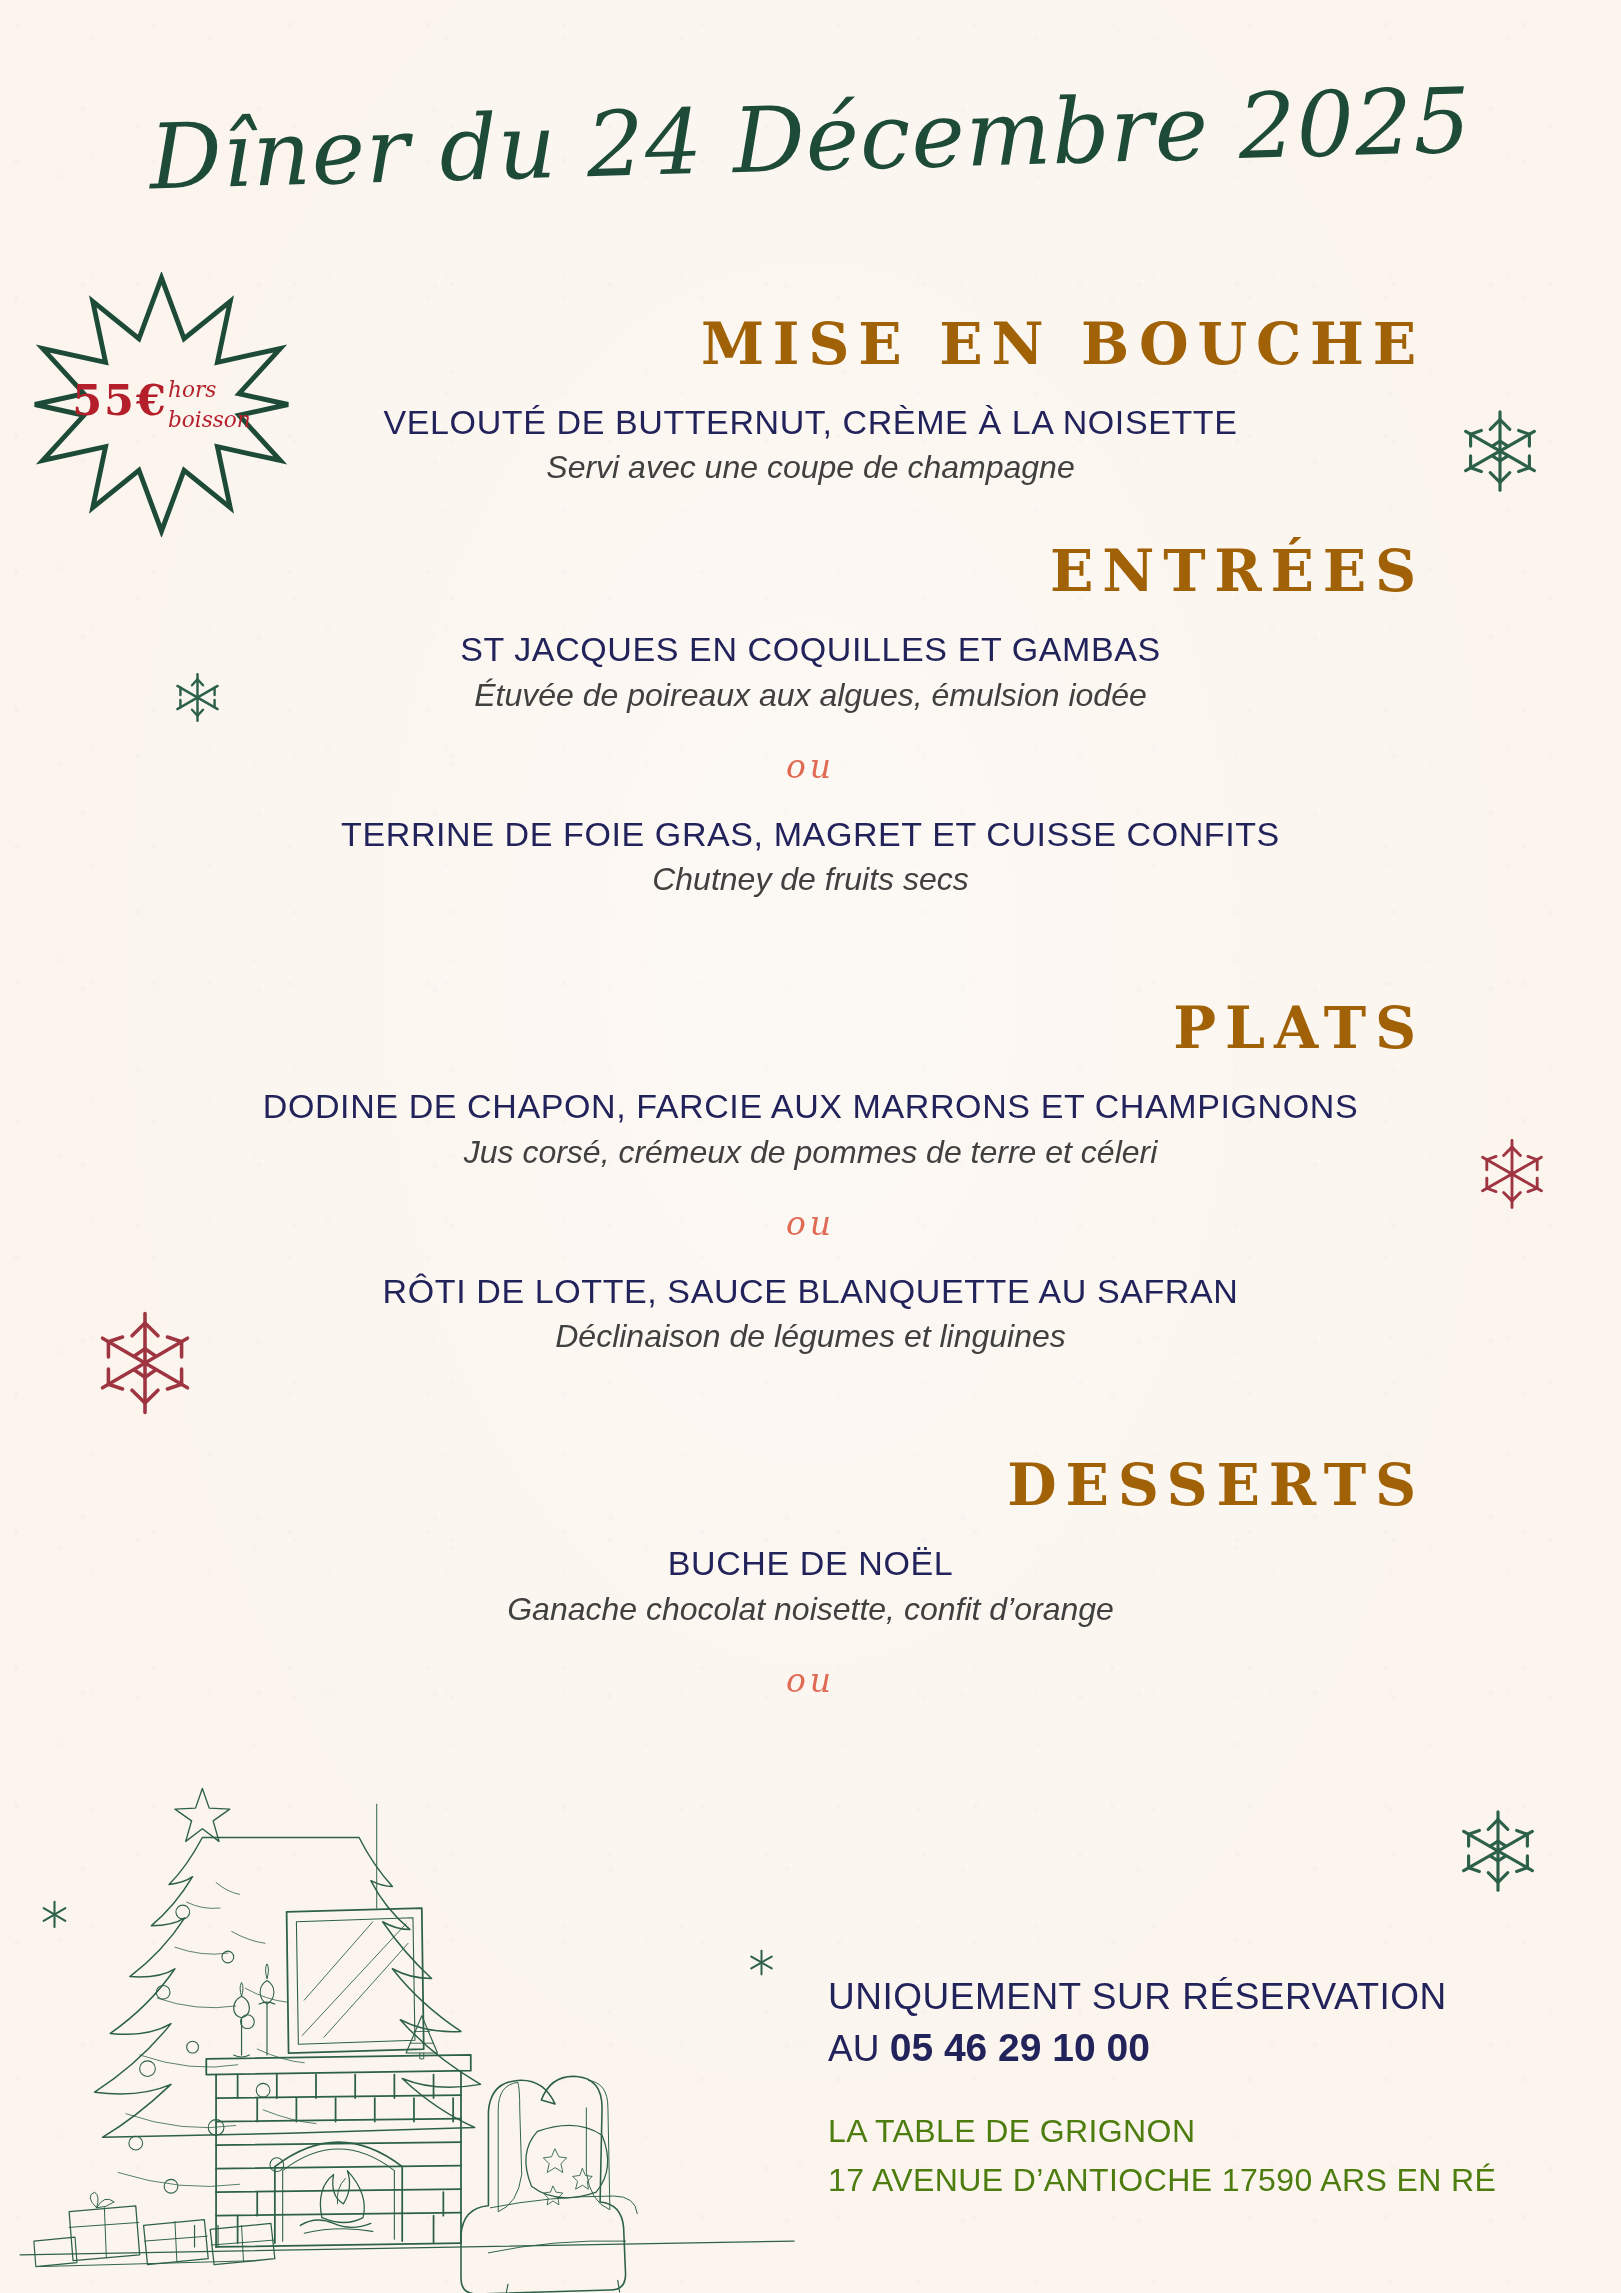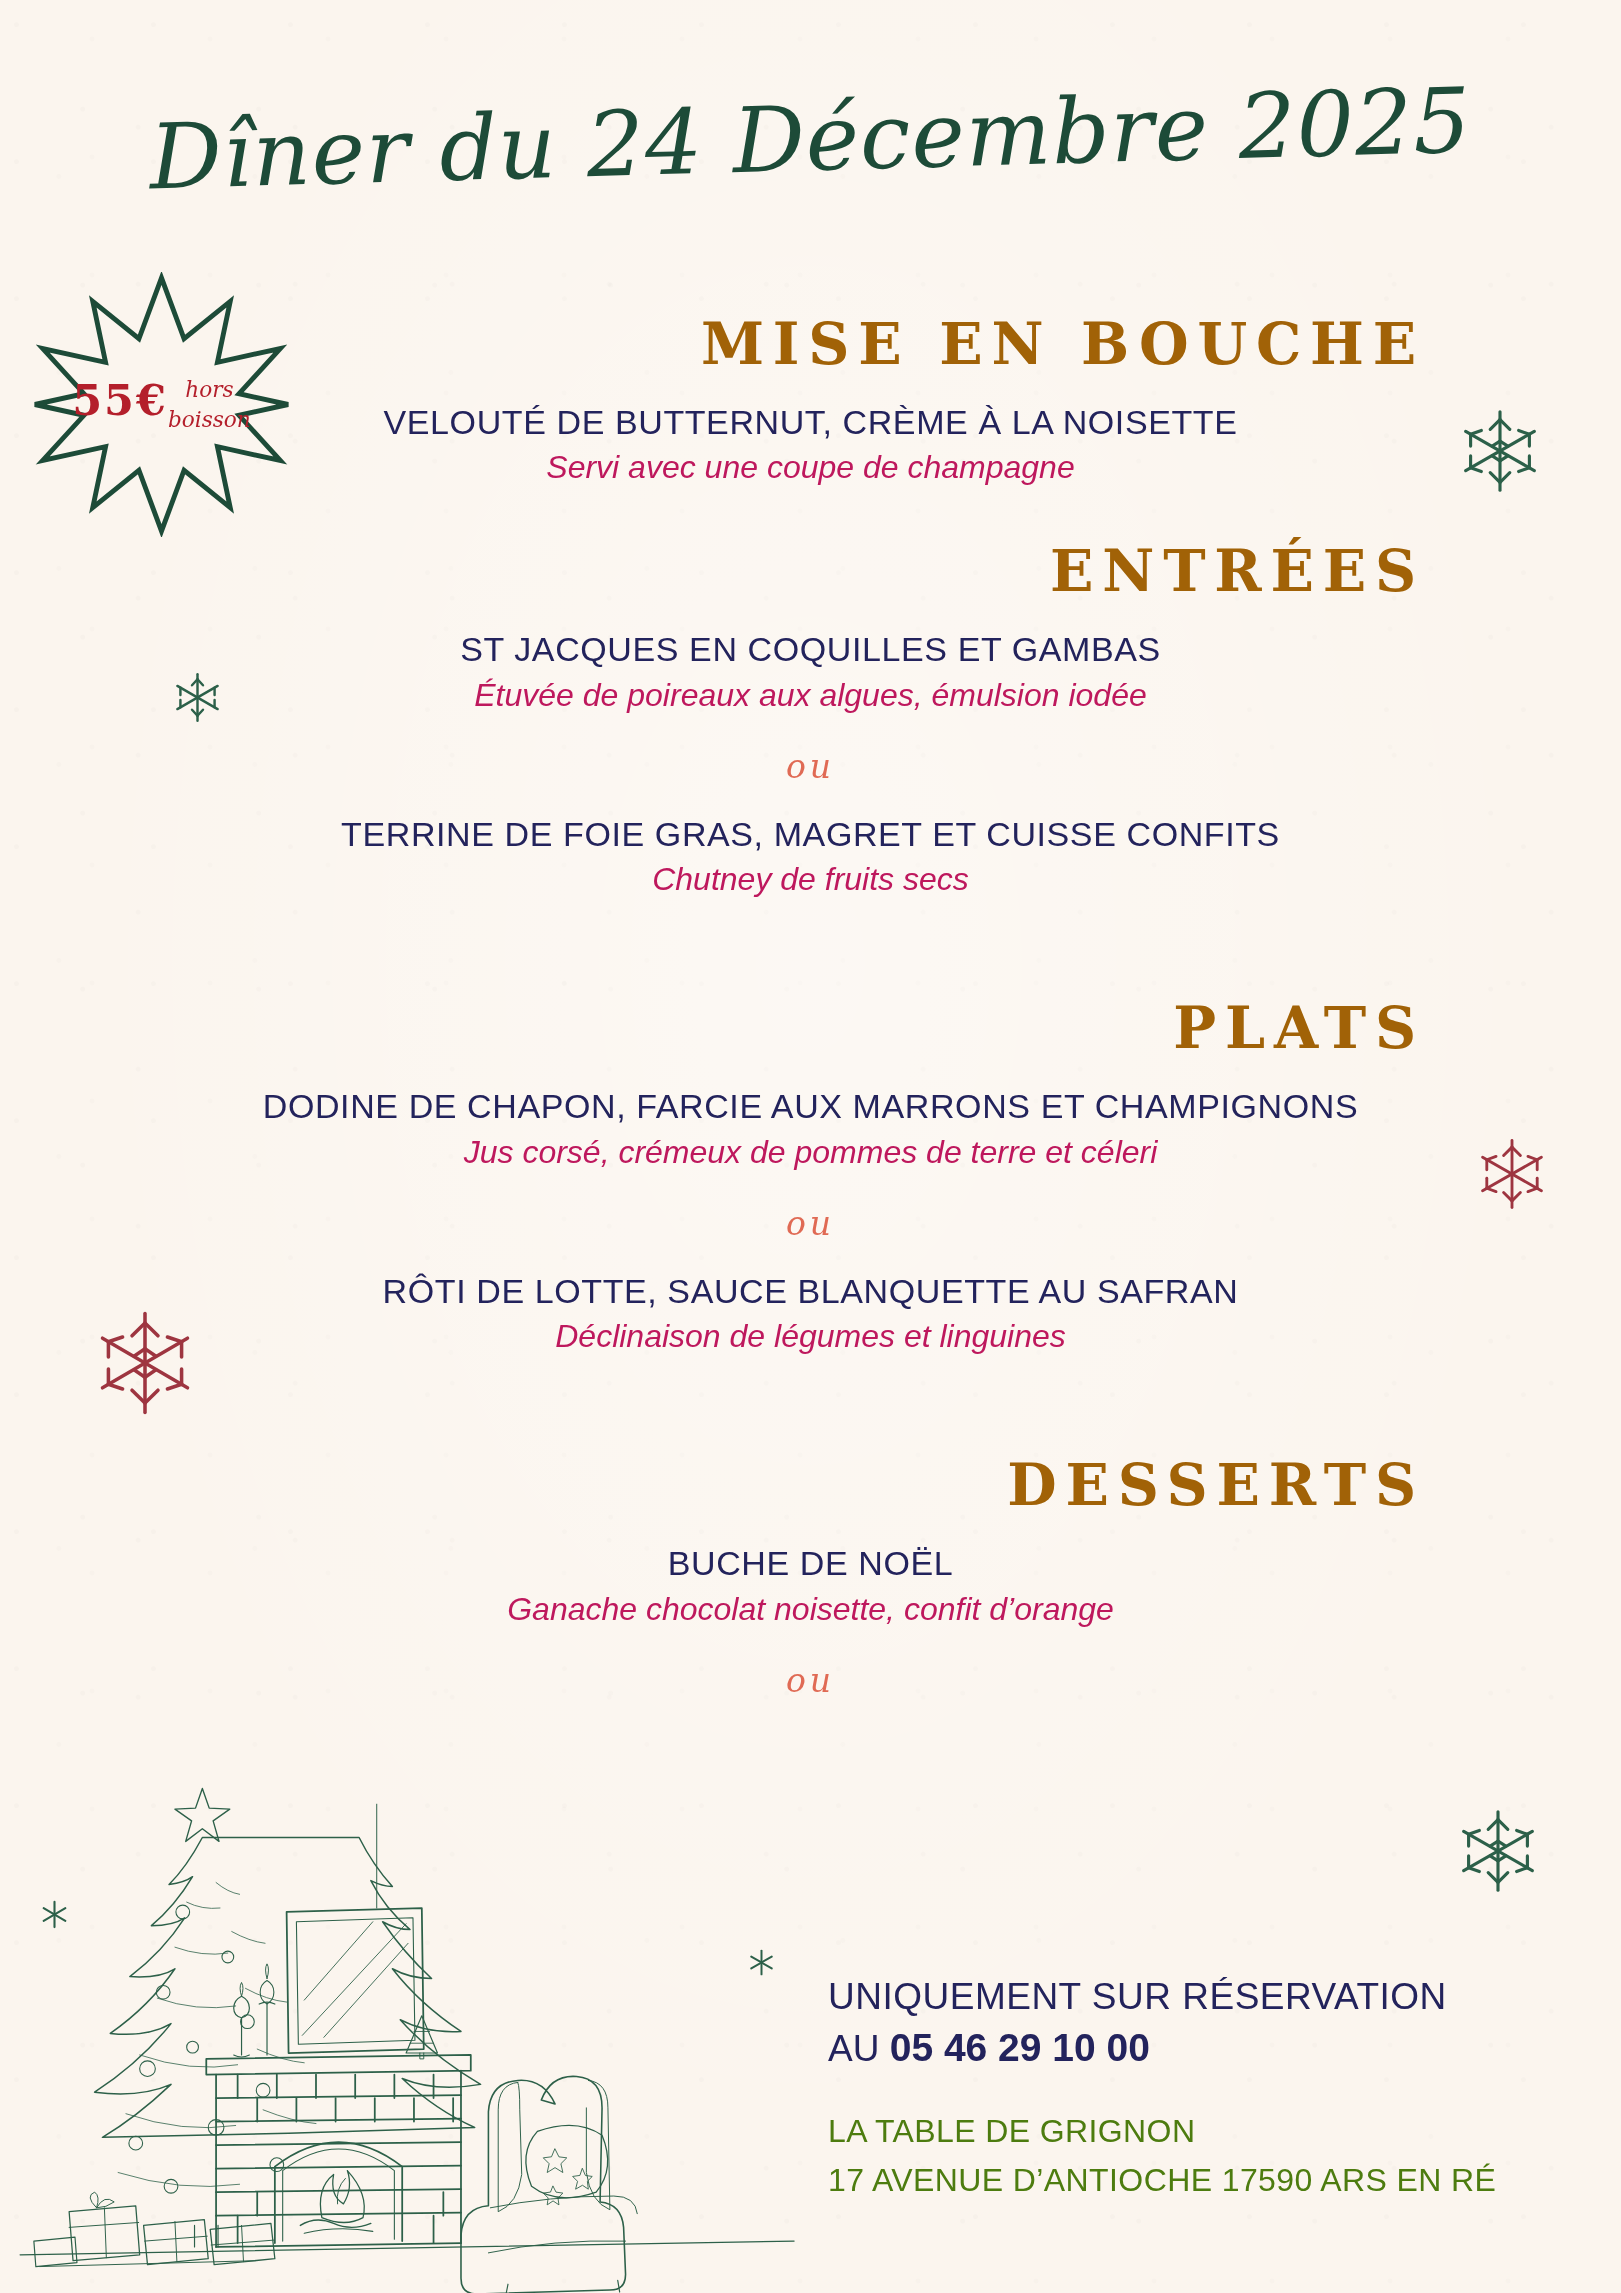--- a/index.html
+++ b/index.html
@@ -82,21 +82,20 @@
     font-size: 43px;
     letter-spacing: 2px;
     color: #b41f2b;
     margin-bottom: 7.8px;
   }
   .badge-sub {
     font-family: "DejaVu Serif", serif;
     font-style: italic;
     font-size: 21.6px;
     color: #b41f2b;
-    text-align: center;
     line-height: 1.35;
   }
 
   
   .menu {
     position: absolute;
     left: 196px;
     top: 310px;
     width: 1229px;
     text-align: center;
@@ -113,21 +112,21 @@
   }
   .dish {
     font-size: 34px;
     letter-spacing: 0.6px;
     color: #23235c;
     margin: 0 0 7.8px 0;
   }
   .desc {
     font-size: 32px;
     font-style: italic;
-    color: #be185d;
+    color: #404040;
     margin: 0;
   }
   .ou {
     font-family: "DejaVu Serif", serif;
     font-style: italic;
     font-size: 33px;
     letter-spacing: 3.9px;
     color: #e06a54;
     margin: 33px 0 29px 0;
   }

